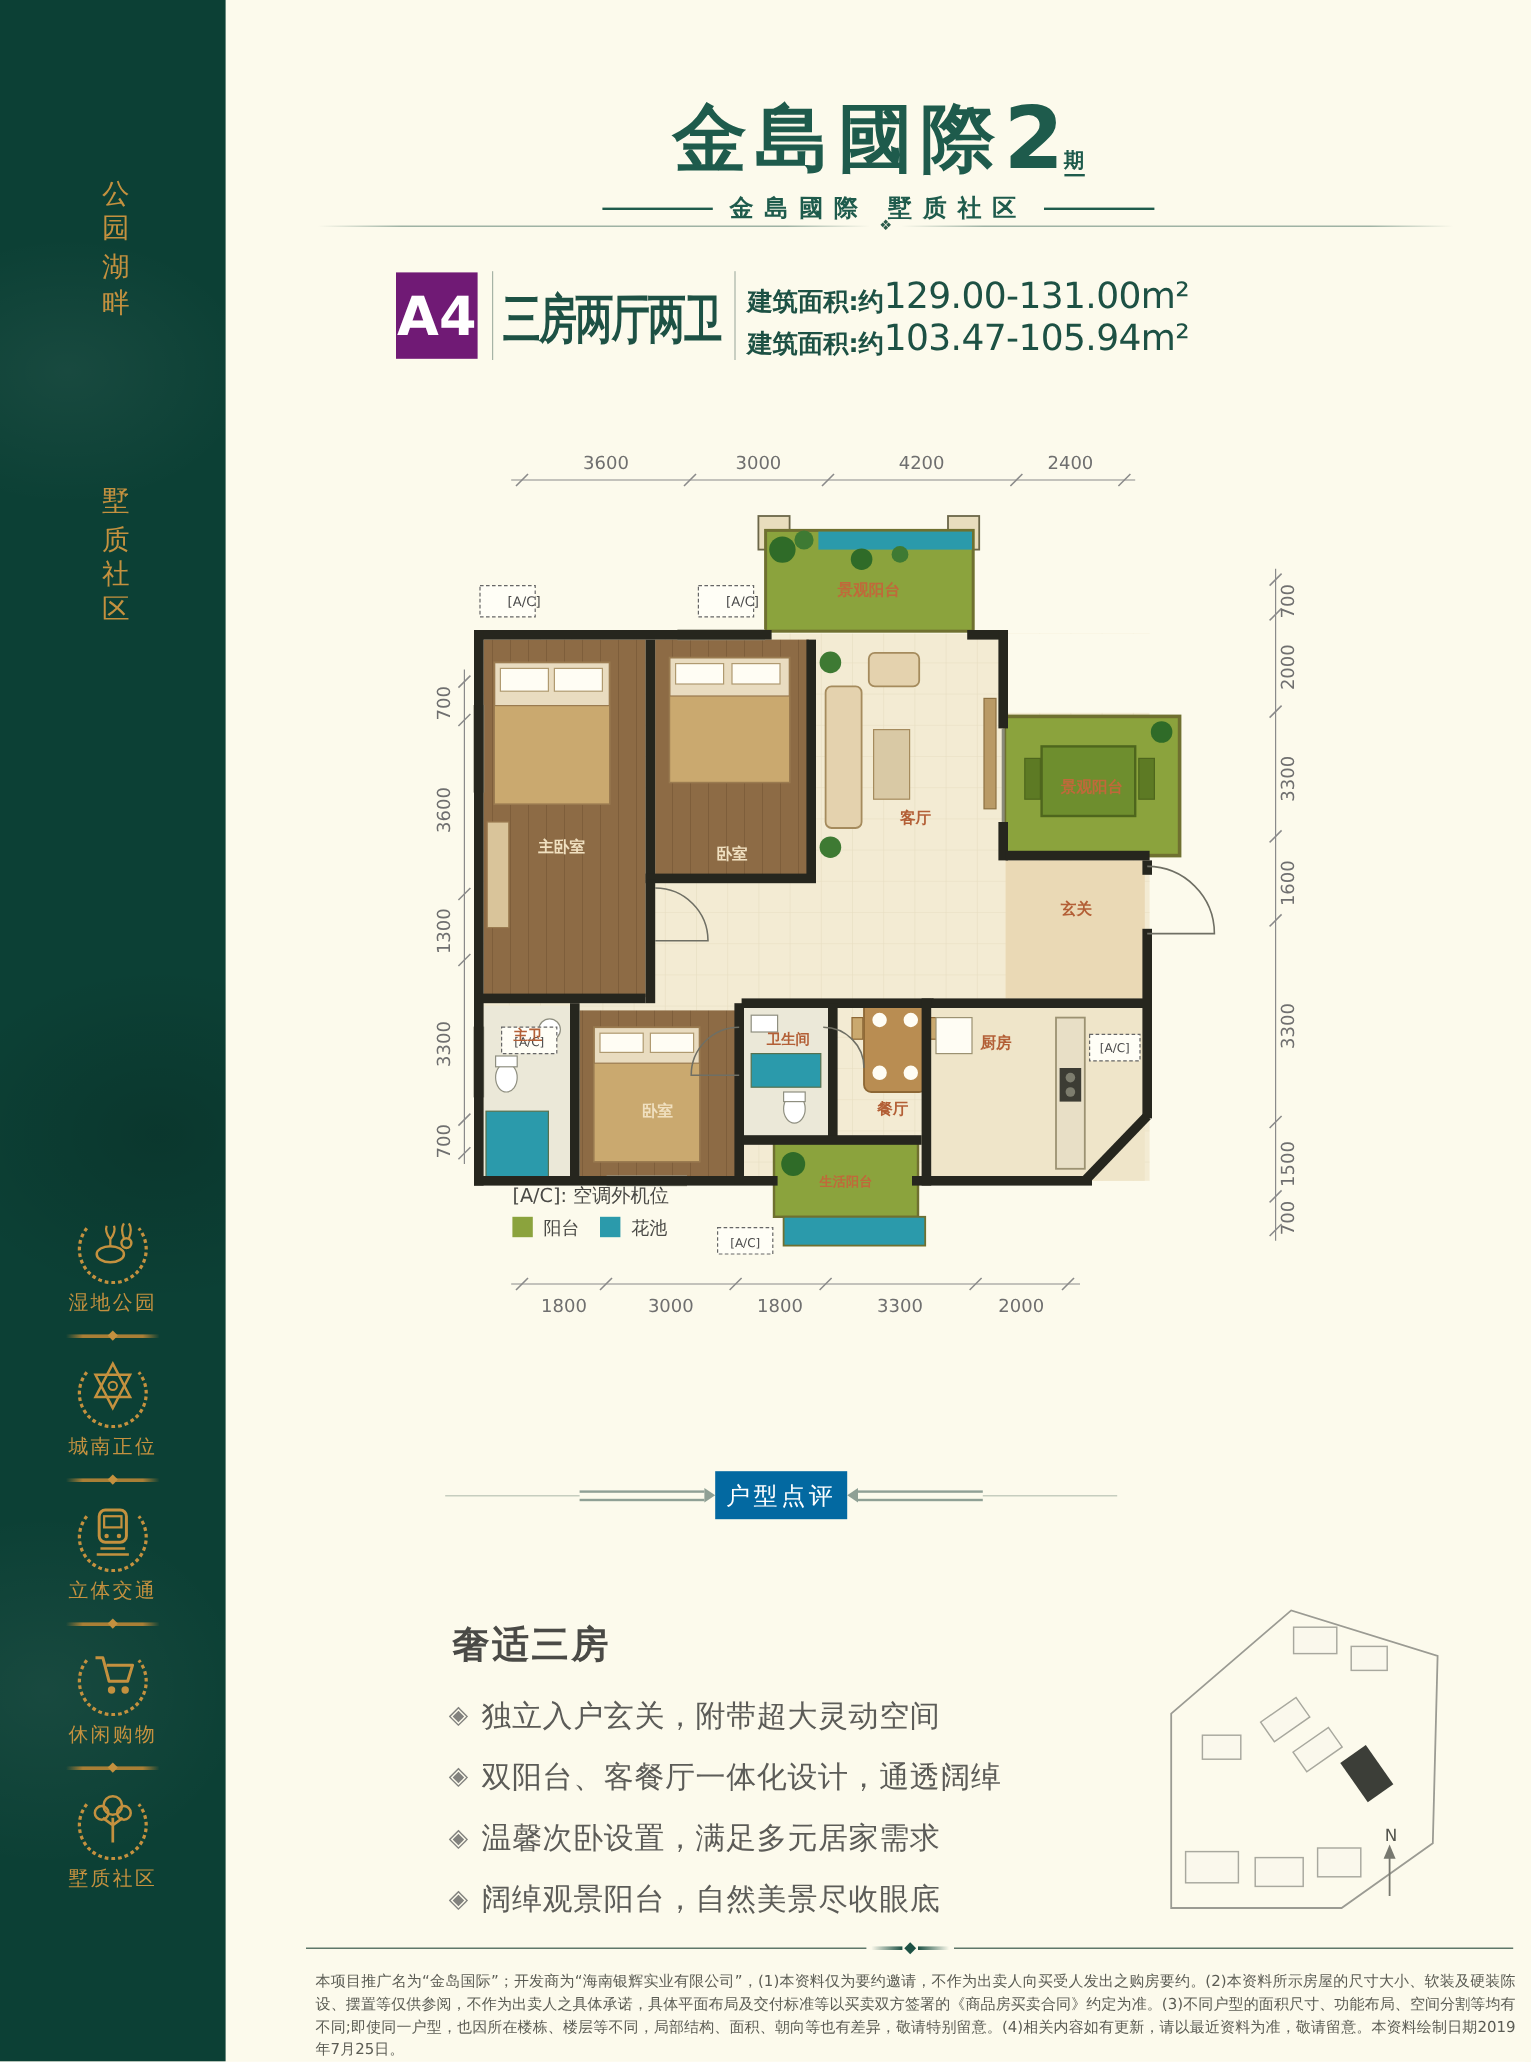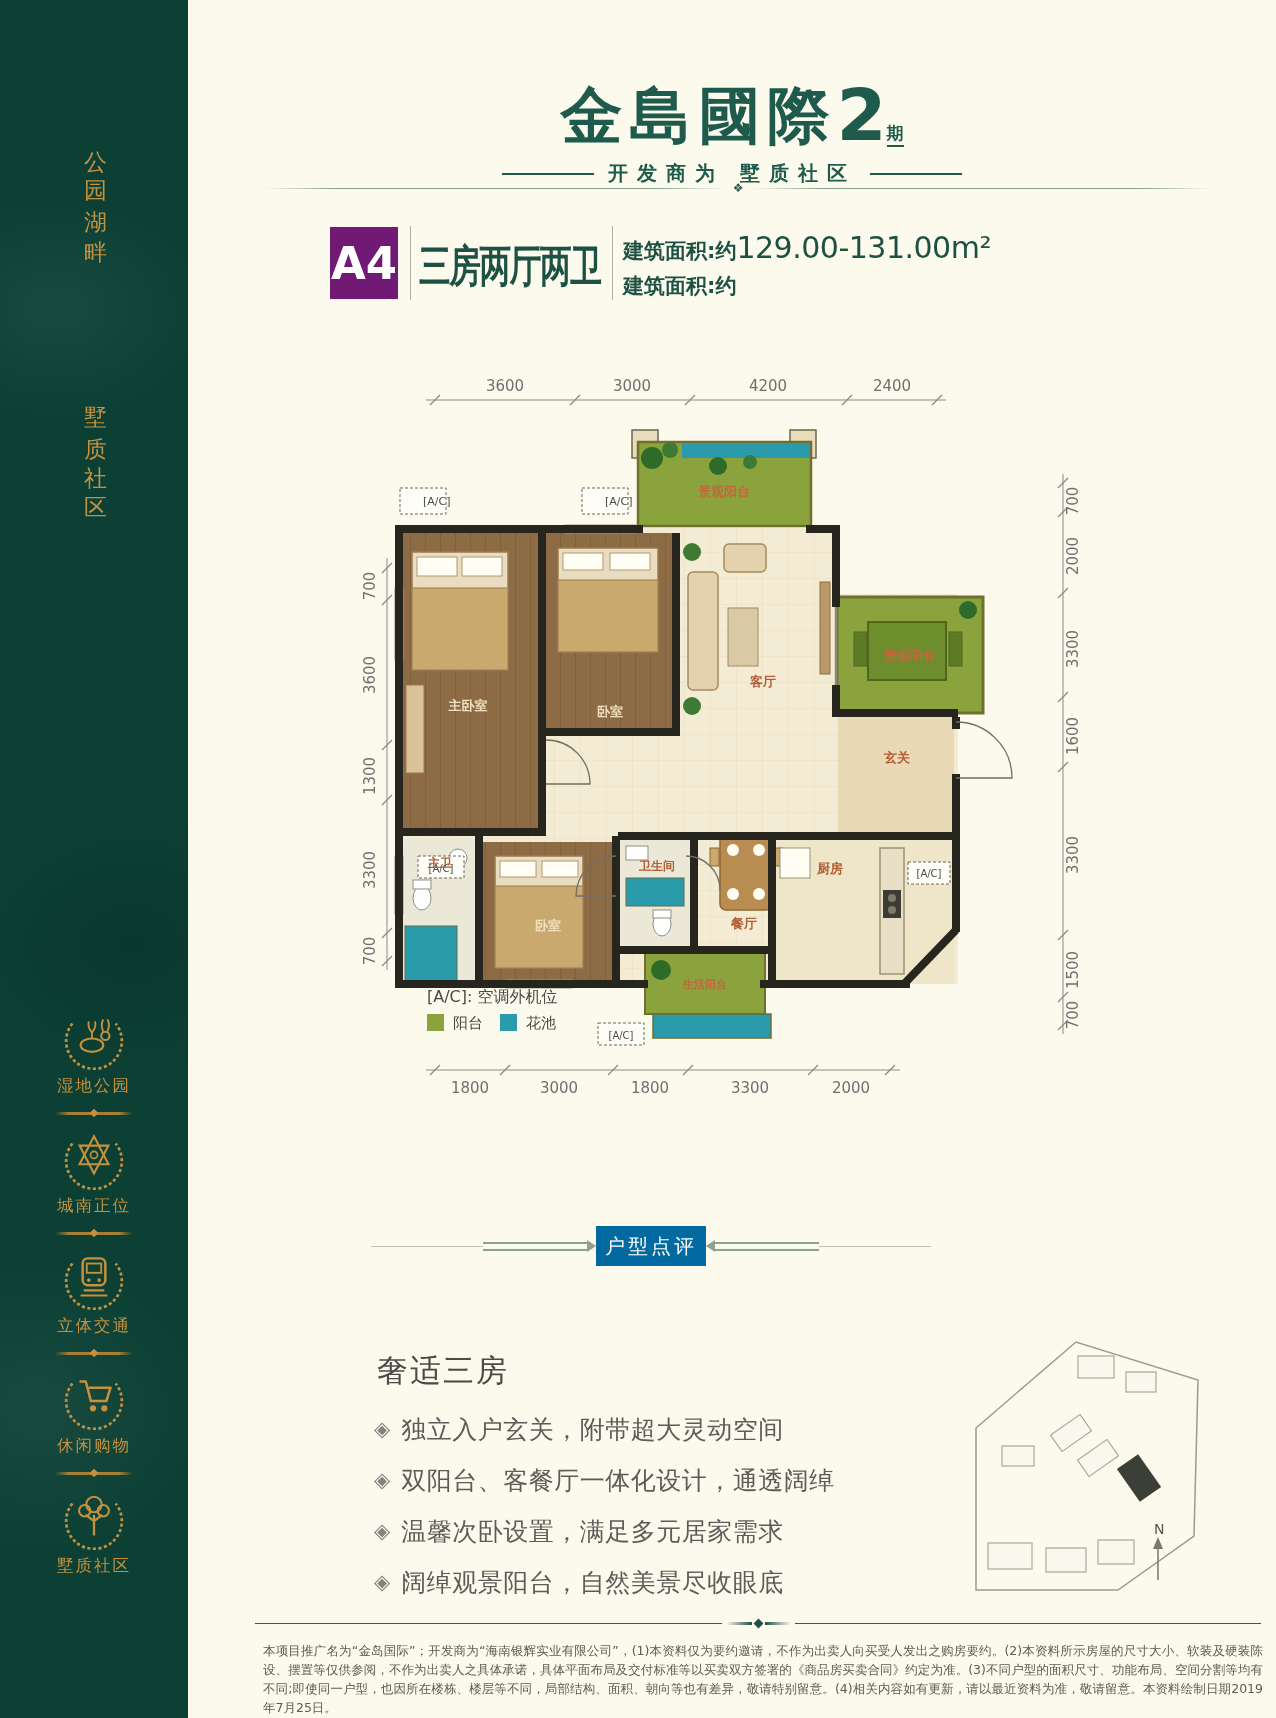--- a/index.html
+++ b/index.html
@@ -46,21 +46,21 @@
   
   .plan{position:absolute;left:320px;top:370px;}
   
   .rv-div{position:absolute;left:368px;top:1224px;width:566px;height:44px;display:flex;align-items:center;justify-content:center;}
   .rv-thin{width:112px;height:1px;background:#b9c2b3;}
   .rv-rail{width:104px;height:9px;border-top:2px solid #8fa095;border-bottom:2px solid #8fa095;box-sizing:border-box;}
   .rv-tri-r{width:0;height:0;border-left:9px solid #8fa095;border-top:6px solid transparent;border-bottom:6px solid transparent;}
   .rv-tri-l{width:0;height:0;border-right:9px solid #8fa095;border-top:6px solid transparent;border-bottom:6px solid transparent;}
   .rv-box{min-width:98px;height:40px;background:#0369a1;color:#fff;font-size:20px;letter-spacing:3px;
      display:flex;align-items:center;justify-content:center;padding:0 6px;}
-  .rv-head{position:absolute;left:377px;top:1350px;font-size:31px;font-weight:normal;color:#4a4a46;letter-spacing:2px;}
+  .rv-head{position:absolute;left:377px;top:1350px;font-size:31px;font-weight:bold;color:#4a4a46;letter-spacing:2px;}
   .rv-list{position:absolute;left:374px;top:1413px;}
   .rv-item{display:flex;align-items:center;gap:11px;margin-bottom:18px;}
   .rv-bullet{font-size:21px;color:#82827e;line-height:1;}
   .rv-text{font-size:25px;color:#5c5c58;letter-spacing:.5px;}
   
   .siteplan{position:absolute;left:958px;top:1328px;}
   
   .ft-div{position:absolute;left:255px;top:1620px;width:1006px;display:flex;align-items:center;}
   .ft-div .l{flex:1;height:1px;background:#37584a;}
   .ft-orn{display:flex;align-items:center;gap:3px;margin:0 4px;color:#1d5144;}
@@ -143,41 +143,42 @@
   </div>
 
   <div class="logo-wrap">
     <span class="logo-line">
       <span class="logo-main">金島國際</span>
       <span class="logo-num">2</span>
       <span class="logo-phase">期</span>
     </span>
     <div class="tagline">
       <span class="tl"></span>
-      <span class="tx">开发商为  墅质社区</span>
+      <span class="tx">金島國際  墅质社区</span>
       <span class="tl"></span>
     </div>
   </div>
   <div class="top-div">
     <span class="l"></span>
     <span class="orn">❖</span>
     <span class="l"></span>
   </div>
 
   <div class="unit-box">A4</div>
   <div class="vline" style="left:410px;top:226px;height:74px"></div>
   <div class="layout-txt">三房两厅两卫</div>
   <div class="vline" style="left:612px;top:226px;height:74px"></div>
   <div class="areas">
     <div class="area-row">
       <span class="area-label">建筑面积:约</span>
       <span class="area-value">129.00-131.00m²</span>
     </div>
     <div class="area-row">
       <span class="area-label">建筑面积:约</span>
+      <span class="area-value">103.47-105.94m²</span>
     </div>
   </div>
 
   <svg class="plan" width="810" height="745" viewBox="0 0 810 745">
     <defs>
       <pattern id="tile" width="26" height="26" patternUnits="userSpaceOnUse">
         <path d="M26,0 H0 V26" fill="none" stroke="#e4dabc" stroke-width="1"></path>
       </pattern>
       <pattern id="wood" width="15" height="15" patternUnits="userSpaceOnUse">
         <rect width="15" height="15" fill="#8d6b45"></rect>

